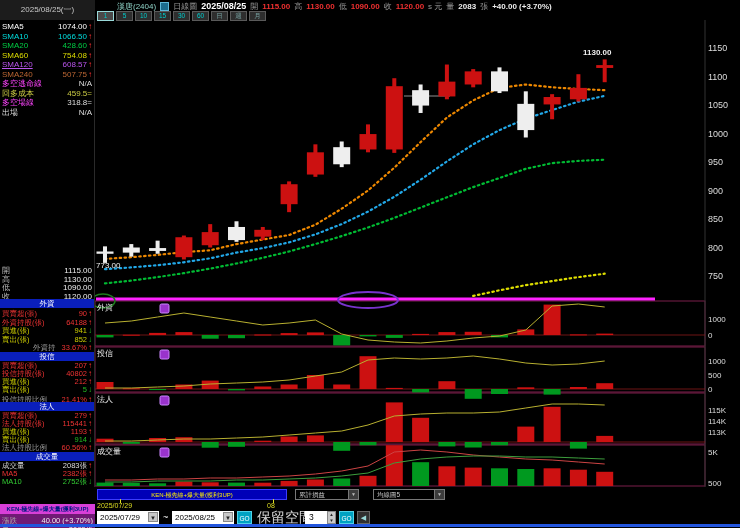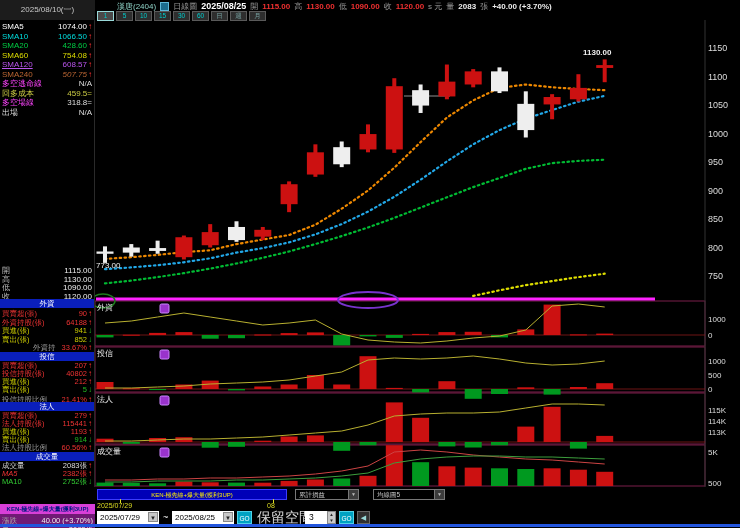--- a/index.html
+++ b/index.html
@@ -231,21 +231,21 @@
       <rect x="569.9000000000001" y="469.7" width="17" height="16.3" fill="#cc1111"></rect>
       <rect x="596.2" y="471.8" width="17" height="14.2" fill="#cc1111"></rect>
       <polyline points="105,480 131.3,480 157.6,479 183.9,479 210.2,478 236.5,478 262.8,477 289.1,476 315.4,474 341.70000000000005,471 368,466 394.3,452 420.6,450 446.90000000000003,452 473.2,455 499.5,457 525.8,459 552.1,460 578.4000000000001,462 604.7,464" fill="none" stroke="#cc4444" stroke-width="1"></polyline>
       <polyline points="105,482 131.3,482 157.6,481 183.9,481 210.2,481 236.5,480 262.8,480 289.1,479 315.4,478 341.70000000000005,476 368,473 394.3,463 420.6,459 446.90000000000003,457 473.2,456 499.5,456 525.8,457 552.1,457 578.4000000000001,458 604.7,459" fill="none" stroke="#3d9e3d" stroke-width="1"></polyline>
       <text x="708" y="455" fill="#ddd" font-size="8">5K</text>
       <text x="708" y="486" fill="#ddd" font-size="8">500</text>
       <text x="97" y="454" fill="#eee" font-size="8">成交量</text>
       <rect x="160" y="448" width="9" height="9" rx="1.5" fill="#9933cc" stroke="#cc88ff" stroke-width="1"></rect>
     </svg>
 
-  <div class="a datecell">2025/08/10(一)</div>
+  <div class="a datecell">2025/08/25(一)</div>
 
   <div class="a topbar">
     <span class="stock">漢唐(2404)</span>
     <span class="miniicon"></span>
     <span class="lab">日線圖</span>
     <span class="date">2025/08/25</span>
     <span class="lab">開</span>
     <span class="red">1115.00</span>
     <span class="lab">高</span>
     <span class="red">1130.00</span>
@@ -288,21 +288,21 @@
     <div class="sr" style="top:30.5px">
         <span class="sl" style="color: rgb(221, 221, 0);">SMA60</span>
         <span class="sv"><span style="color: rgb(221, 221, 0);">754.08</span><span class="arr" style="color: rgb(255, 48, 48);">↑</span></span>
       </div>
     <div class="sr" style="top:40px">
         <span class="sl" style="color: rgb(187, 85, 238); text-decoration: underline;">SMA120</span>
         <span class="sv"><span style="color: rgb(187, 85, 238); text-align: right;">608.57</span><span class="arr" style="color: rgb(255, 48, 48);">↑</span></span>
       </div>
     <div class="sr" style="top:49.5px">
         <span class="sl" style="color: rgb(187, 102, 51);">SMA240</span>
-        <span class="sv"><span style="color: rgb(187, 102, 51); font-style: italic;">507.75</span><span class="arr" style="color: rgb(255, 48, 48);">↑</span></span>
+        <span class="sv"><span style="color: rgb(187, 102, 51);">507.75</span><span class="arr" style="color: rgb(255, 48, 48);">↑</span></span>
       </div>
     <div class="sr" style="top:59px">
         <span class="sl" style="color: rgb(255, 68, 255);">多空逃命線</span>
         <span class="sv" style="color:#ddd">N/A</span>
       </div>
     <div class="sr" style="top:68.5px">
         <span class="sl" style="color: rgb(204, 204, 68);">回多成本</span>
         <span class="sv" style="color: rgb(204, 204, 68); text-align: center;">459.5=</span>
       </div>
     <div class="sr" style="top:78px">
@@ -396,21 +396,21 @@
         <span class="sl" style="color: rgb(153, 153, 153);">法人持股比例</span>
         <span class="sv"><span style="color: rgb(238, 51, 51);">60.56%</span><span class="arr" style="color: rgb(255, 48, 48);">↑</span></span>
       </div>
 
     <div class="shead" style="top:431.5px">成交量</div>
     <div class="sr" style="top:441px;font-size:7.5px">
         <span class="sl" style="color: rgb(221, 221, 221);">成交量</span>
         <span class="sv"><span style="color: rgb(221, 221, 221);">2083張</span><span class="arr" style="color: rgb(255, 48, 48);">↑</span></span>
       </div>
     <div class="sr" style="top:449px;font-size:7.5px">
-        <span class="sl" style="color: rgb(238, 51, 51); font-style: italic;">MA5</span>
+        <span class="sl" style="color: rgb(238, 51, 51);">MA5</span>
         <span class="sv"><span style="color: rgb(238, 51, 51);">2382張</span><span class="arr" style="color: rgb(255, 48, 48);">↑</span></span>
       </div>
     <div class="sr" style="top:457px;font-size:7.5px">
         <span class="sl" style="color: rgb(51, 204, 51);">MA10</span>
         <span class="sv"><span style="color: rgb(51, 204, 51);">2752張</span><span class="arr" style="color: rgb(34, 187, 34);">↓</span></span>
       </div>
   </div>
 
   <div class="a blbox">
     <div class="blhead">KEN-極先線+爆大量(獲利3UP)</div>

